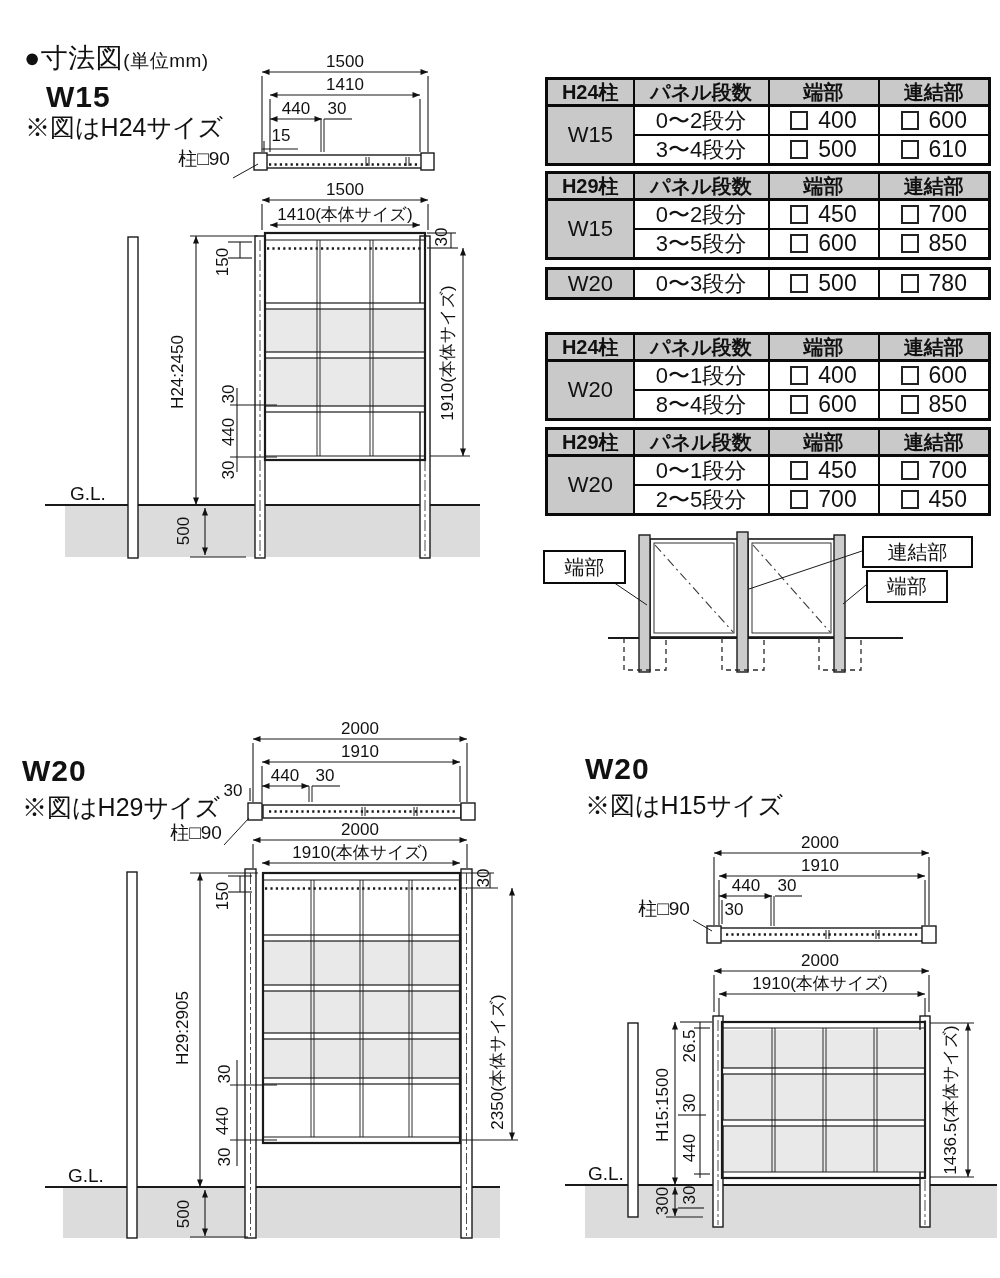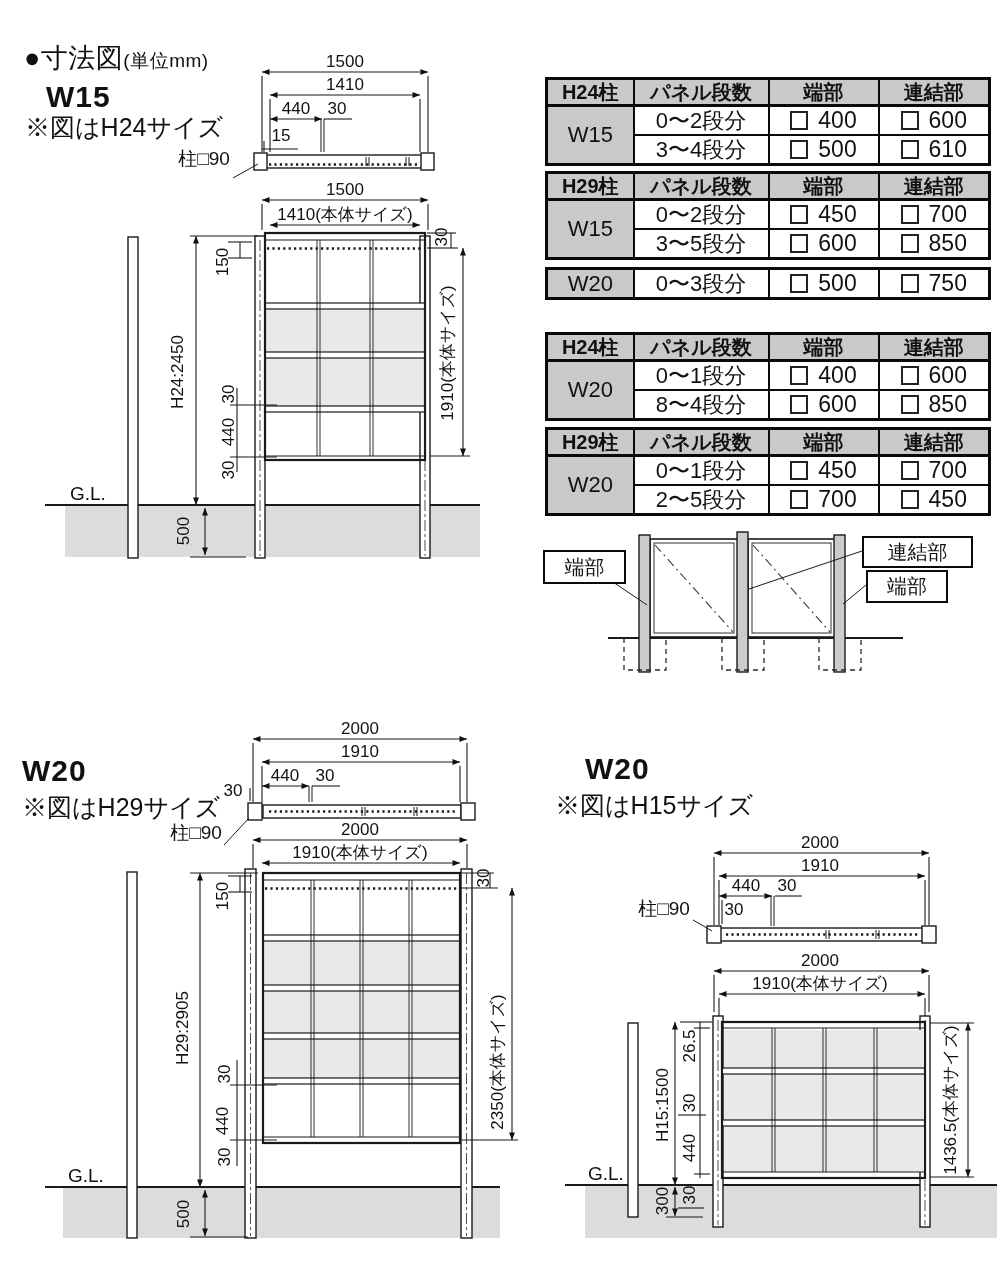--- a/index.html
+++ b/index.html
@@ -338,21 +338,21 @@
   <div class="abs h-main" style="left:24px;top:40px">
     <span>●寸法図</span><span class="unit">(単位mm)</span>
   </div>
   <div class="abs h-size" style="left:46px;top:80px">W15</div>
   <div class="abs h-note" style="left:25px;top:111px">※図はH24サイズ</div>
 
   <div class="abs h-size" style="left:22px;top:754px">W20</div>
   <div class="abs h-note" style="left:22px;top:791px">※図はH29サイズ</div>
 
   <div class="abs h-size" style="left:585px;top:752px">W20</div>
-  <div class="abs h-note" style="left:555px;top:789px">※図はH15サイズ</div>
+  <div class="abs h-note" style="left:585px;top:789px">※図はH15サイズ</div>
 
 
   <table class="ftable" style="top:77px">
     <colgroup>
         <col style="width:87px">
         <col style="width:135px">
         <col style="width:110px">
         <col style="width:111px">
       </colgroup>
     <tbody>
@@ -409,21 +409,21 @@
         <col style="width:87px">
         <col style="width:135px">
         <col style="width:110px">
         <col style="width:111px">
       </colgroup>
     <tbody>
     <tr>
       <td class="wcell">W20</td>
       <td>0〜3段分</td>
       <td class="val"><span class="sq"></span><span class="num">500</span></td>
-      <td class="val"><span class="sq"></span><span class="num">750</span></td>
+      <td class="val"><span class="sq"></span><span class="num">780</span></td>
     </tr>
   </tbody>
     </table>
 
   <table class="ftable" style="top:332px">
     <colgroup>
         <col style="width:87px">
         <col style="width:135px">
         <col style="width:110px">
         <col style="width:111px">

